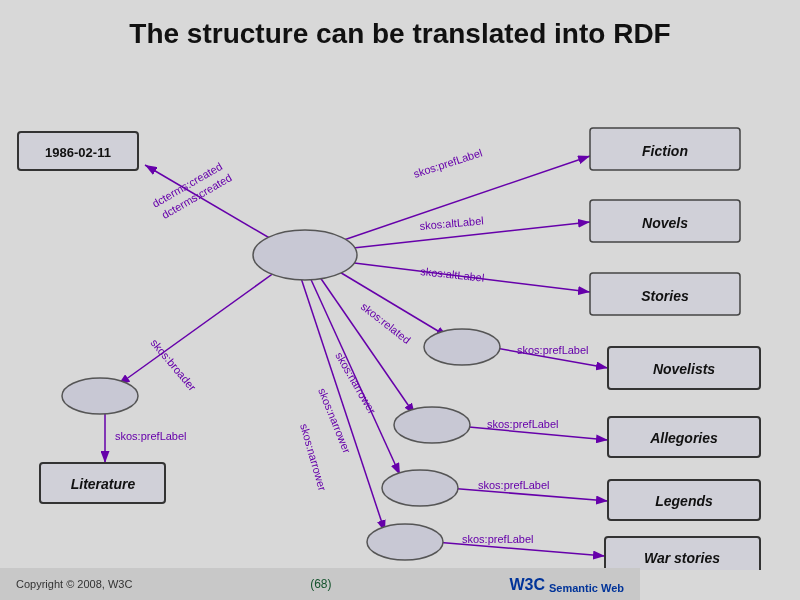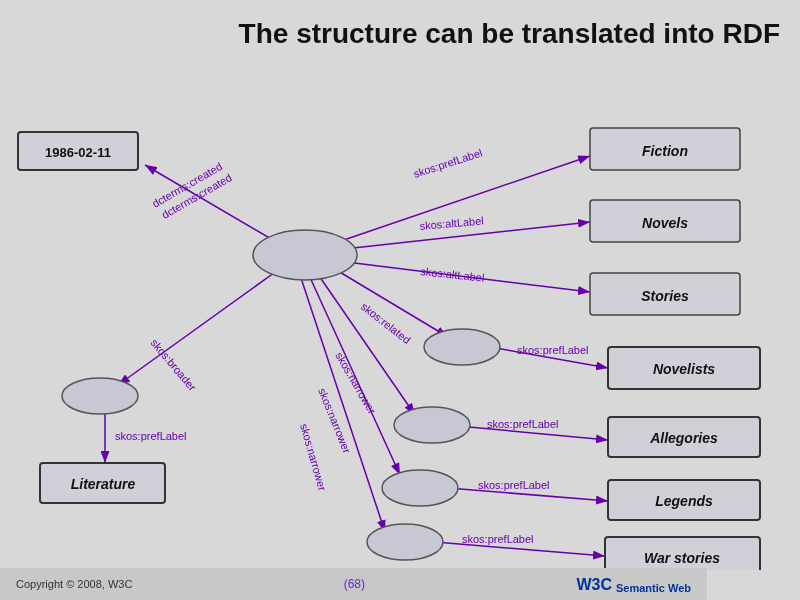--- a/index.html
+++ b/index.html
@@ -8,21 +8,21 @@
       height: 600px;
       background: #d8d8d8;
       font-family: Arial, sans-serif;
       position: relative;
       overflow: hidden;
     }
     .title {
       font-size: 28px;
       font-weight: bold;
       color: #111;
-      text-align: right;
+      text-align: center;
       padding: 18px 20px 8px 20px;
     }
     .diagram-area {
       position: absolute;
       top: 60px;
       left: 0;
       width: 800px;
       height: 510px;
     }
     svg.diagram {
@@ -65,35 +65,35 @@
       fill: #6600aa;
     }
     .arrow {
       fill: #6600aa;
       stroke: none;
     }
     .footer {
       position: absolute;
       bottom: 0;
       left: 0;
-      width: 707px;
+      width: 640px;
       height: 32px;
       background: #c8c8c8;
       display: flex;
       align-items: center;
       justify-content: space-between;
       padding: 0 16px;
     }
     .footer-left {
       font-size: 11px;
       color: #333;
     }
     .footer-center {
       font-size: 12px;
-      color: #6d28d9;
+      color: #14532d;
     }
     .footer-right {
       display: flex;
       align-items: flex-end;
       gap: 4px;
     }
     .w3c-logo {
       font-size: 16px;
       font-weight: bold;
       color: #003399;

